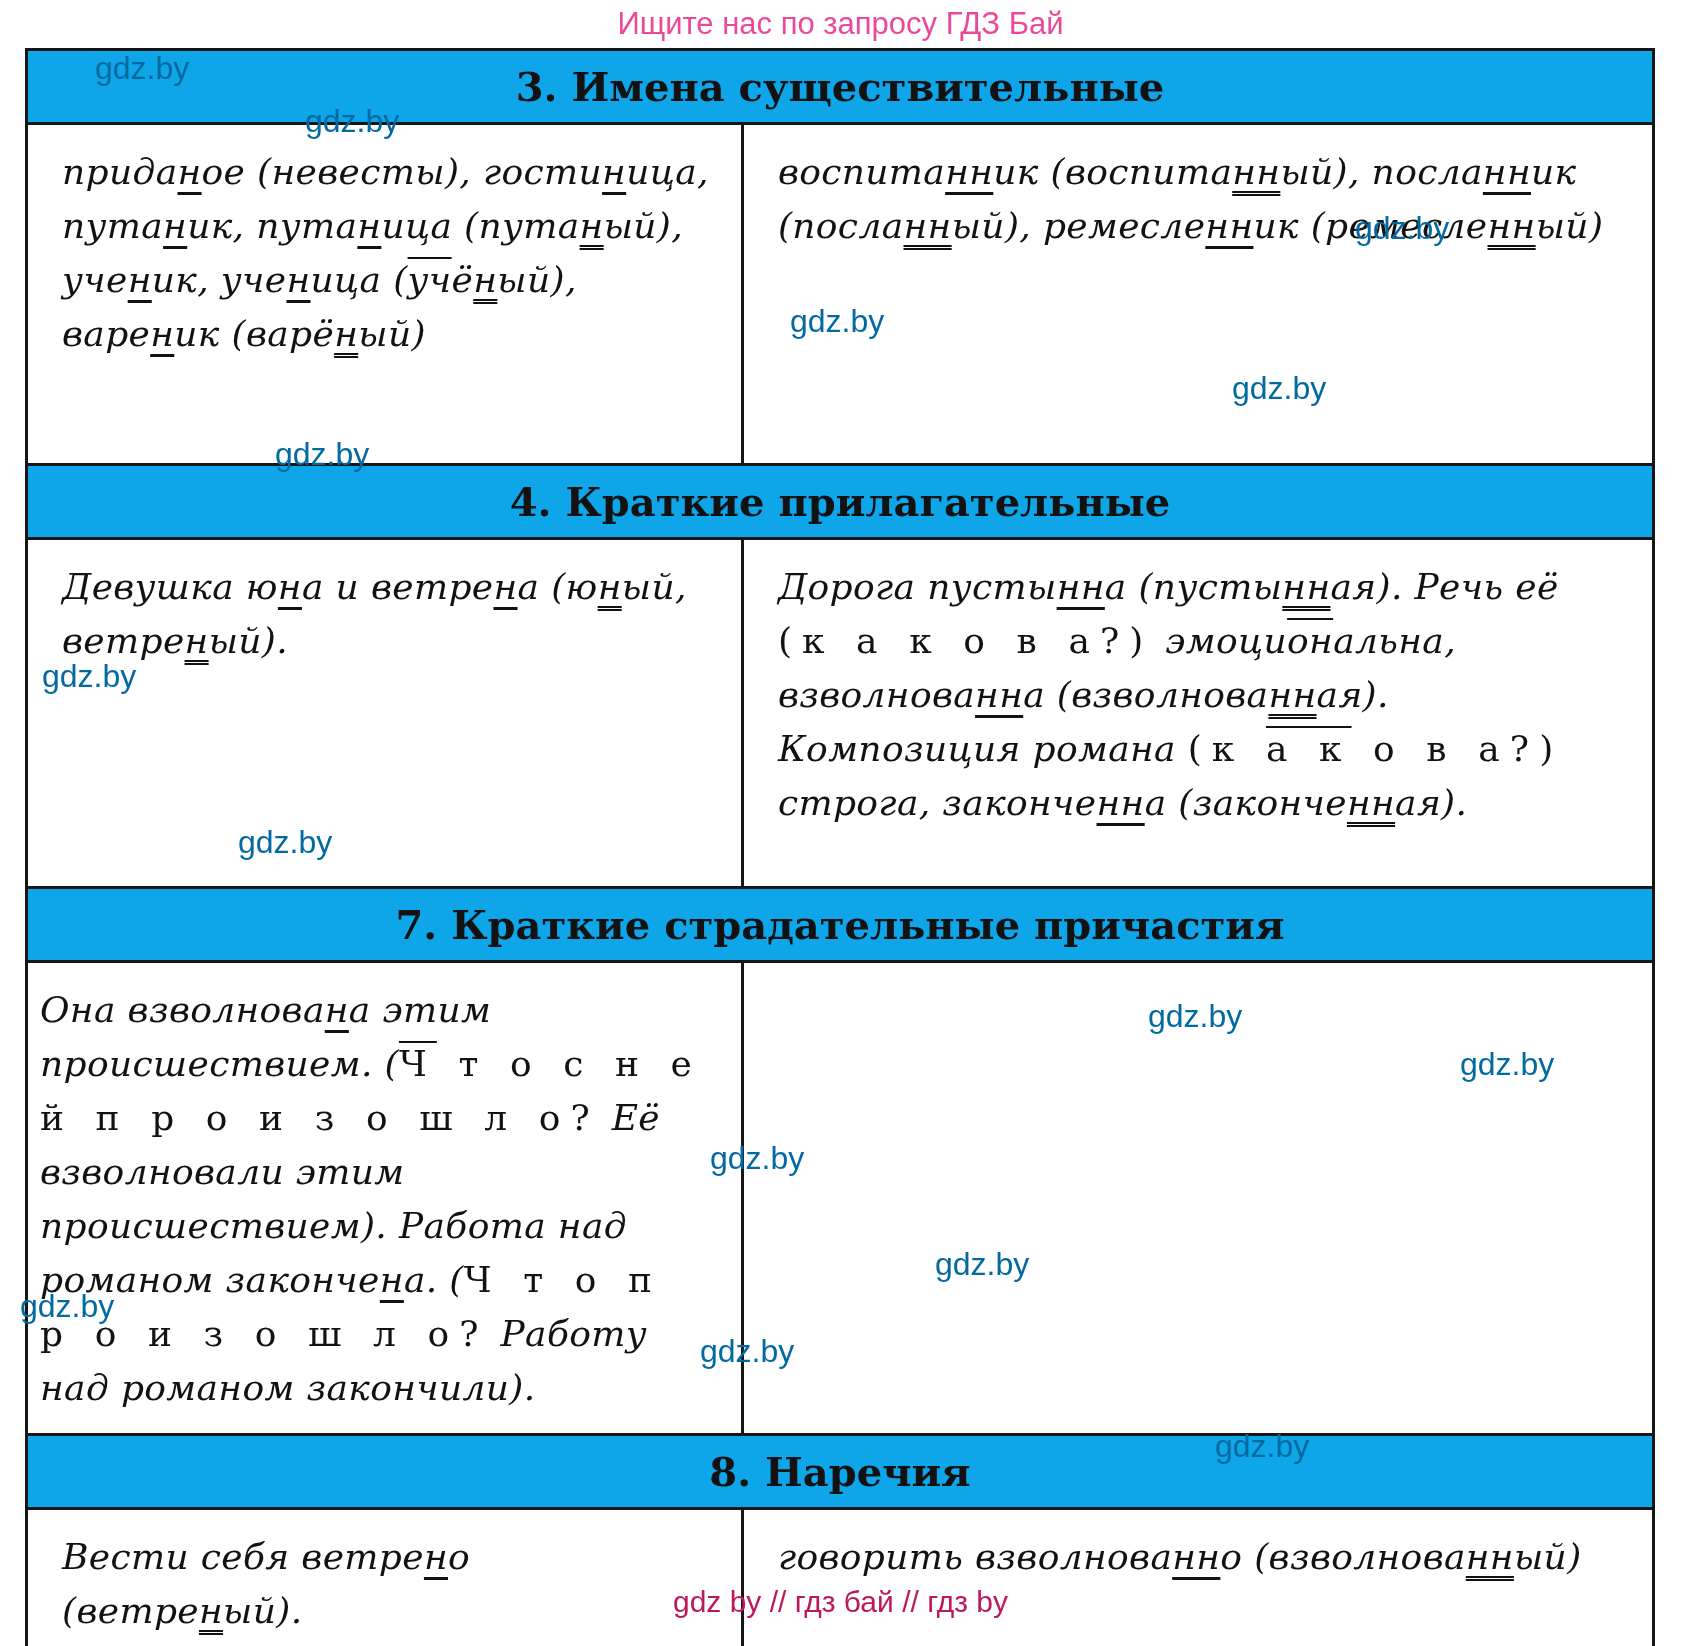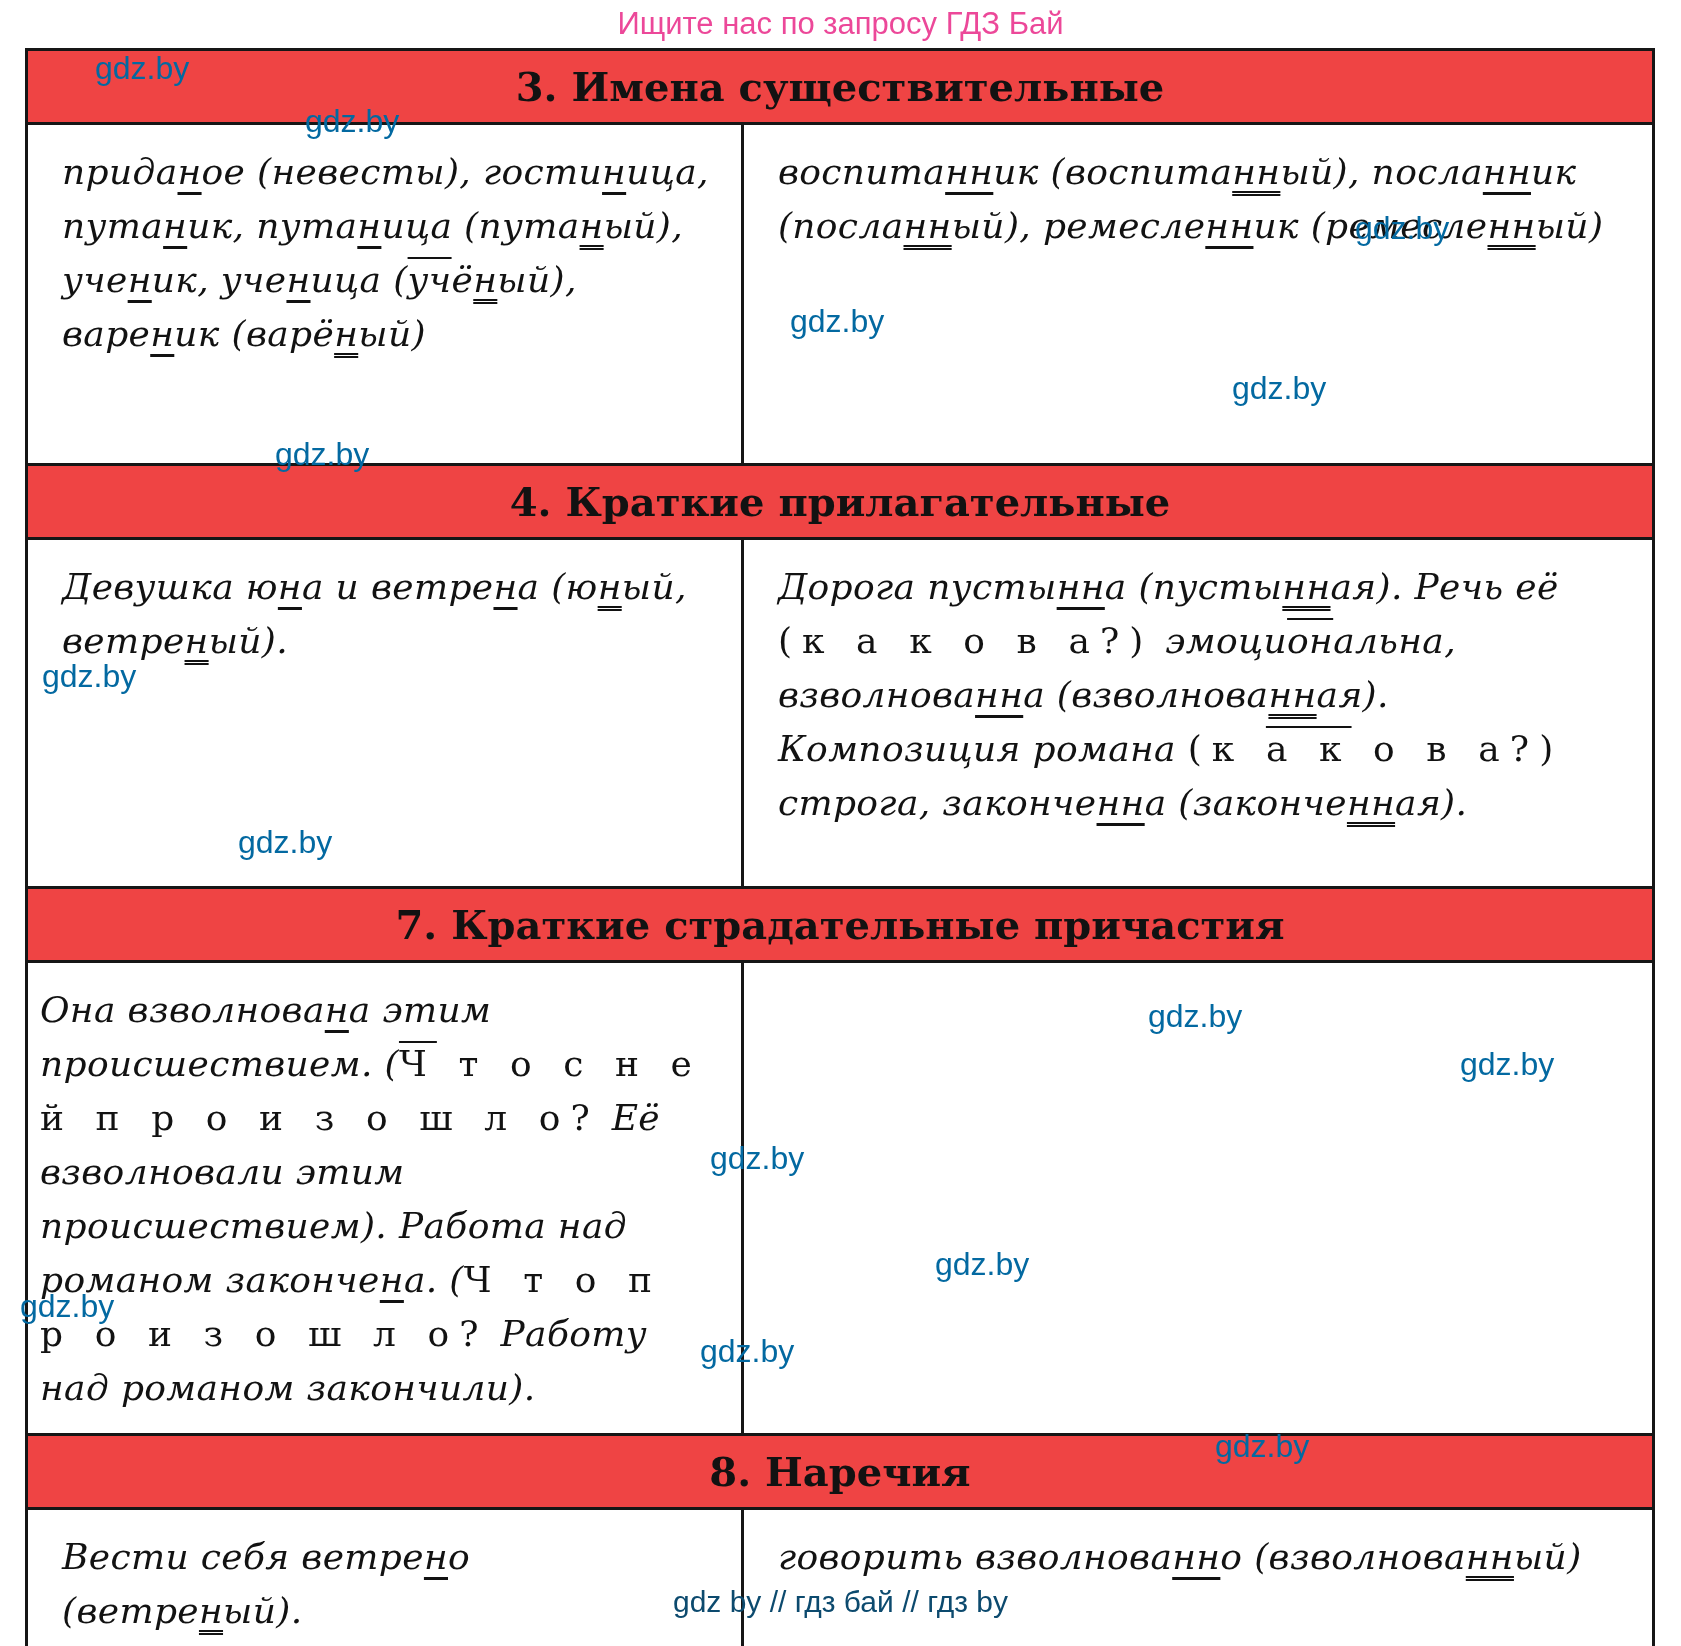--- a/index.html
+++ b/index.html
@@ -24,21 +24,21 @@
     position:absolute;
     top:48px; left:25px;
     width:1630px;
     border-collapse:collapse;
     table-layout:fixed;
   }
   col.c1{width:44%;}
   col.c2{width:56%;}
   td{border:3px solid #161616; vertical-align:top;}
   td.hdr{
-    background:#ef4444;
+    background:#0ea5e9;
     text-align:center;
     font-weight:bold;
     font-size:40px;
     padding:12px 10px;
     vertical-align:middle;
   }
   td.cell{
     font-style:italic;
     font-size:36px;
     line-height:1.5;
@@ -68,21 +68,21 @@
   td.cell sp{
     font-style:normal;
     letter-spacing:0.28em;
   }
   .footer{
     position:absolute;
     top:1585px; left:0; width:100%;
     text-align:center;
     font-family:"Liberation Sans", sans-serif;
     font-size:30px;
-    color:#0c4a6e;
+    color:#be185d;
   }
   .wm{
     position:absolute;
     font-family:"Liberation Sans", sans-serif;
     font-size:32px;
     color:#0369a1;
     white-space:nowrap;
   }
 </style>
 </head>

